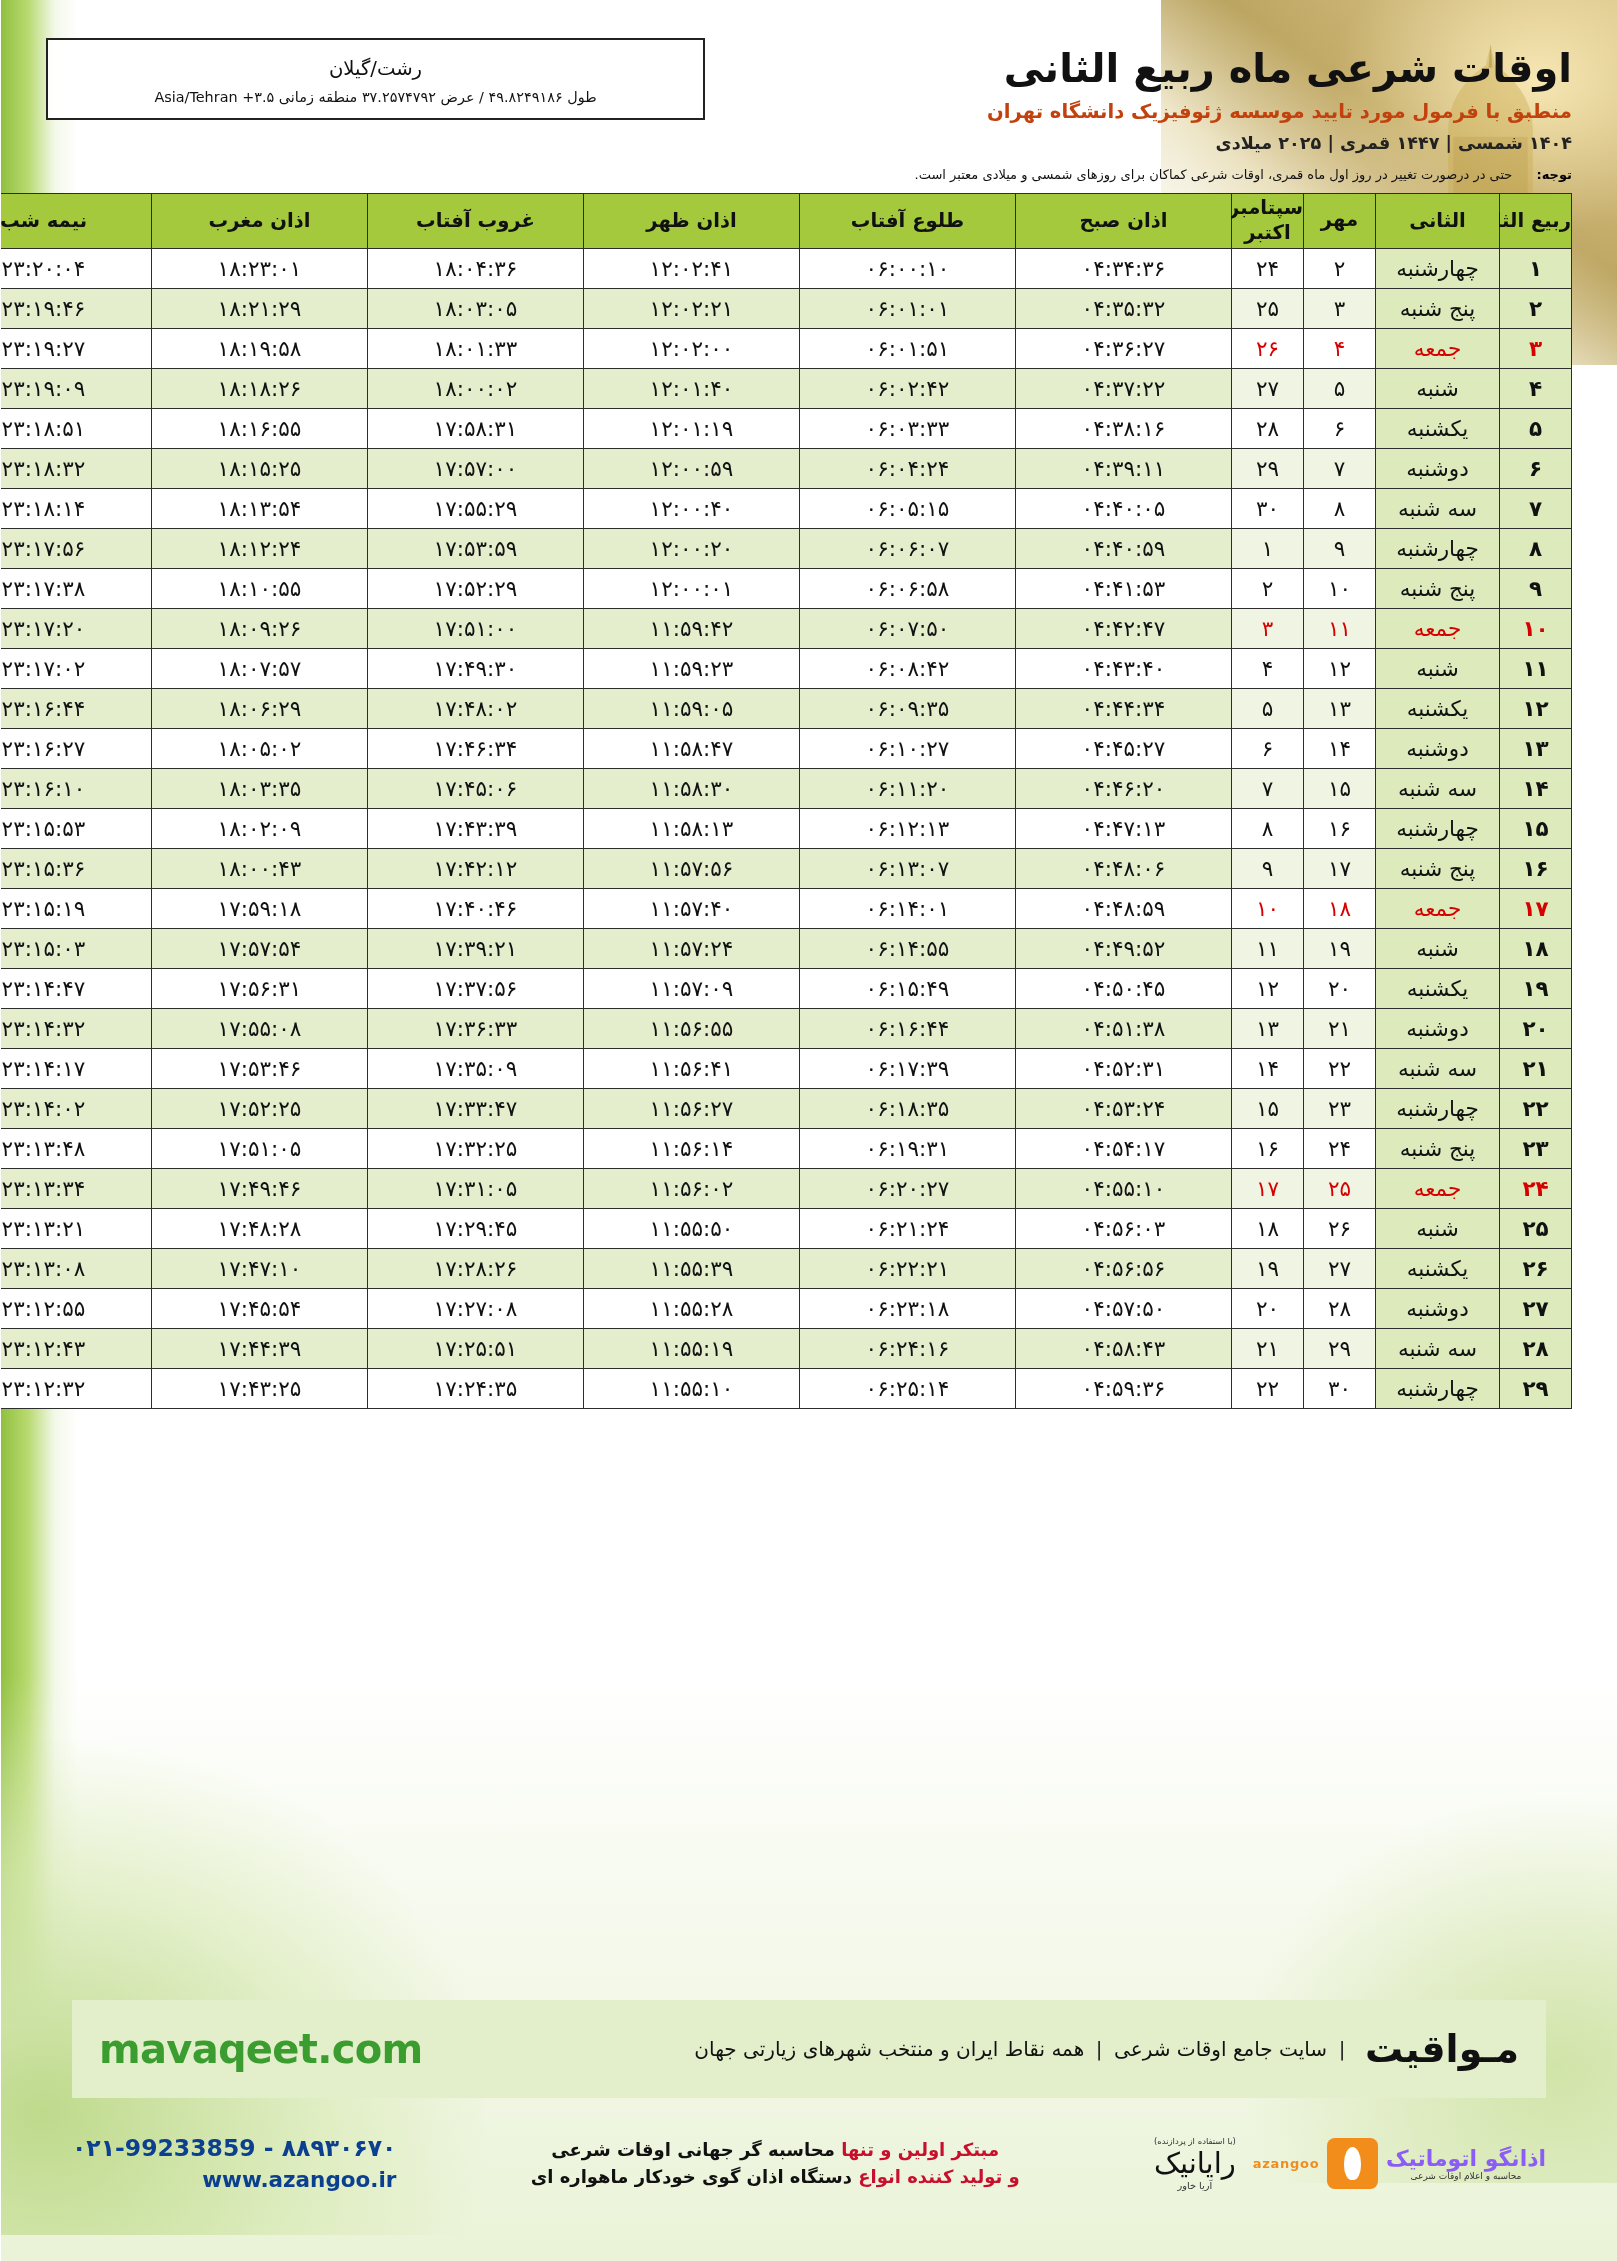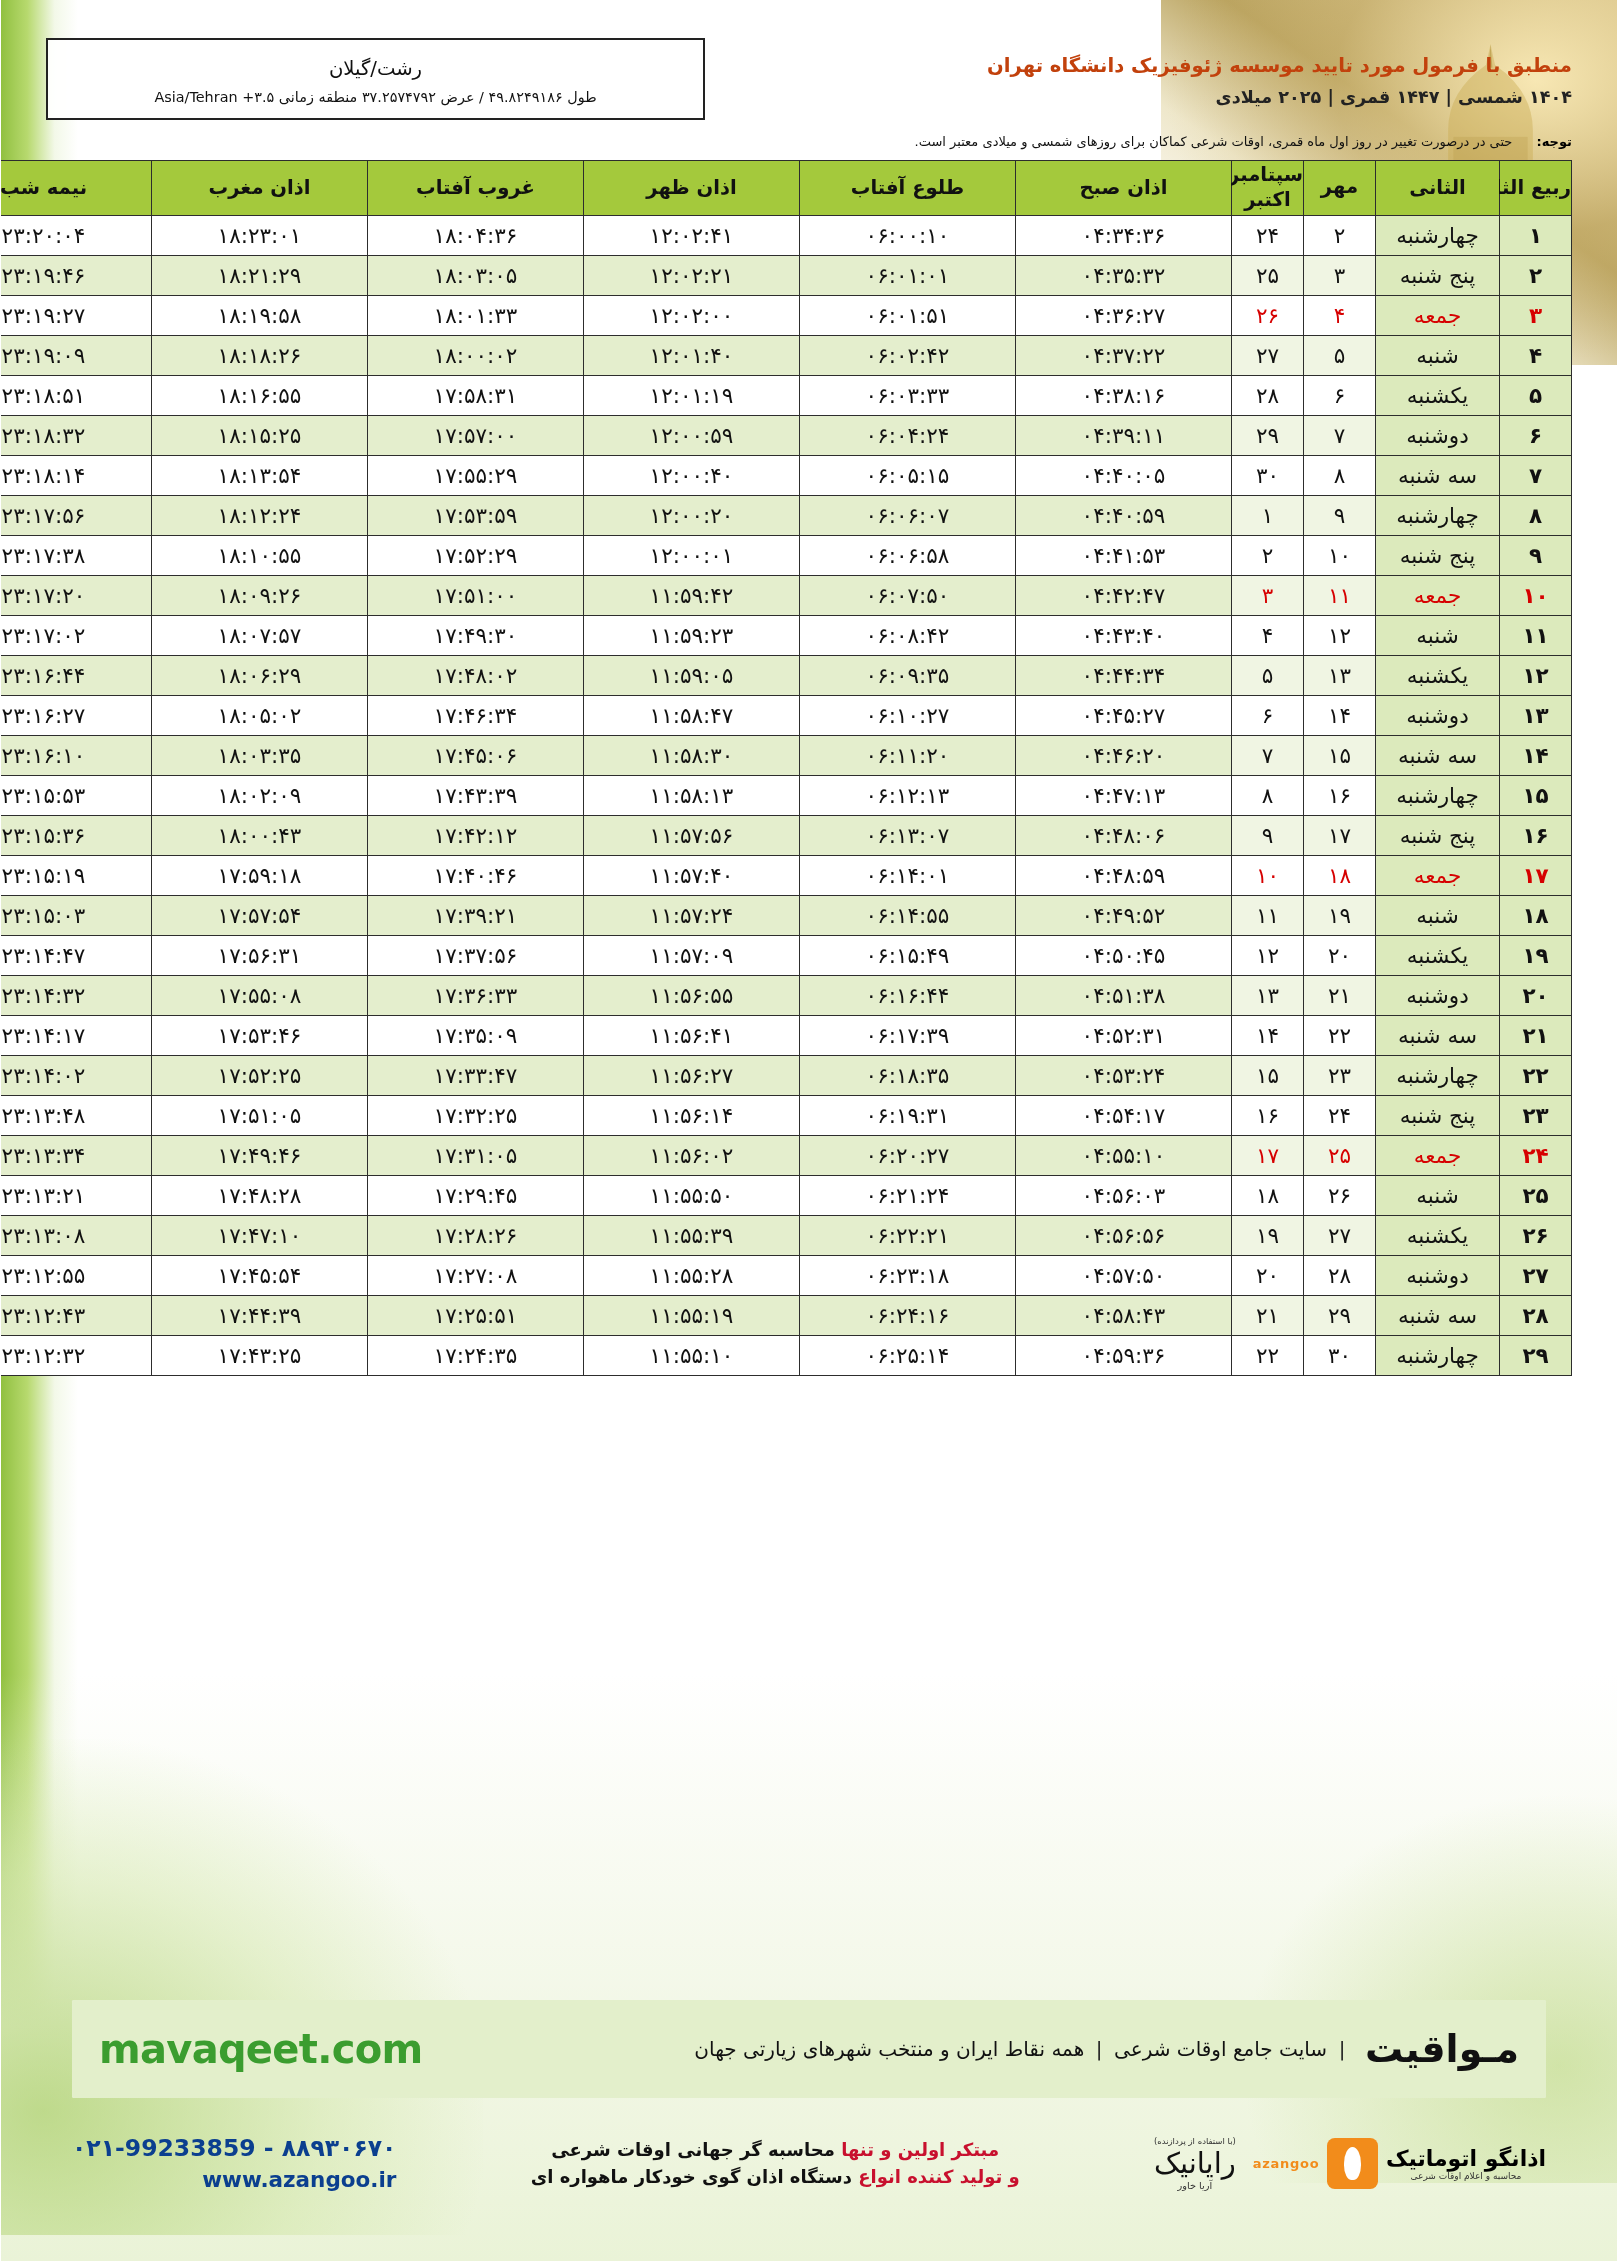--- a/index.html
+++ b/index.html
@@ -144,21 +144,21 @@
   }
   .logo-flame {
     width:51px; height:51px; background:#f28c1b; border-radius:7.8px;
     position:relative;
   }
   .logo-flame:after{
     content:""; position:absolute; left:17px; top:9px; width:17px; height:33px;
     background:#fff; border-radius:50% 50% 45% 45%;
   }
   .logo-az-text { text-align:center; }
-  .logo-az-fa { font-size:22px; font-weight:bold; color:#000000; }
+  .logo-az-fa { font-size:22px; font-weight:bold; color:#8b5cf6; }
   .logo-az-en { font-size:13px; color:#f28c1b; font-weight:bold; letter-spacing:0.7px; }
   .logo-az-sub { font-size:9px; color:#333; }
   .logo-rayaneek { text-align:center; }
   .logo-ray-fa { font-size:29px; font-weight:normal; color:#111; }
   .logo-ray-sub { font-size:9.8px; color:#333; }
   .logo-ray-top { font-size:8.5px; color:#333; }
   .fb-mid { text-align:center; color:#c8102e; font-size:18px; font-weight:bold; line-height:1.5; }
   .fb-mid .blk { color:#111; }
   .fb-left { text-align:left; direction:ltr; }
   .fb-phone { font-size:23.5px; font-weight:bold; color:#0b3f8f; letter-spacing:0px; }
@@ -175,20 +175,21 @@
 </svg>
 <div class="bg-left-green"></div>
 <div class="bg-bottom"></div>
 <div class="bg-bottom-left-blob"></div>
 <div class="bg-bottom-right-blob"></div>
 
 <div class="page">
 
   <div class="header">
     <div class="title-block">
+      <div class="title-main">اوقات شرعی ماه ربیع الثانی</div>
       <div class="title-sub">منطبق با فرمول مورد تایید موسسه ژئوفیزیک دانشگاه تهران</div>
       <div class="title-dates">۱۴۰۴ شمسی | ۱۴۴۷ قمری | ۲۰۲۵ میلادی</div>
     </div>
     <div class="city-box">
       <div class="city-prov">رشت/گیلان</div>
       <div class="city-coord">طول ۴۹.۸۲۴۹۱۸۶ / عرض ۳۷.۲۵۷۴۷۹۲ منطقه زمانی ۳.۵+ Asia/Tehran</div>
     </div>
   </div>
 
   <div class="note">

